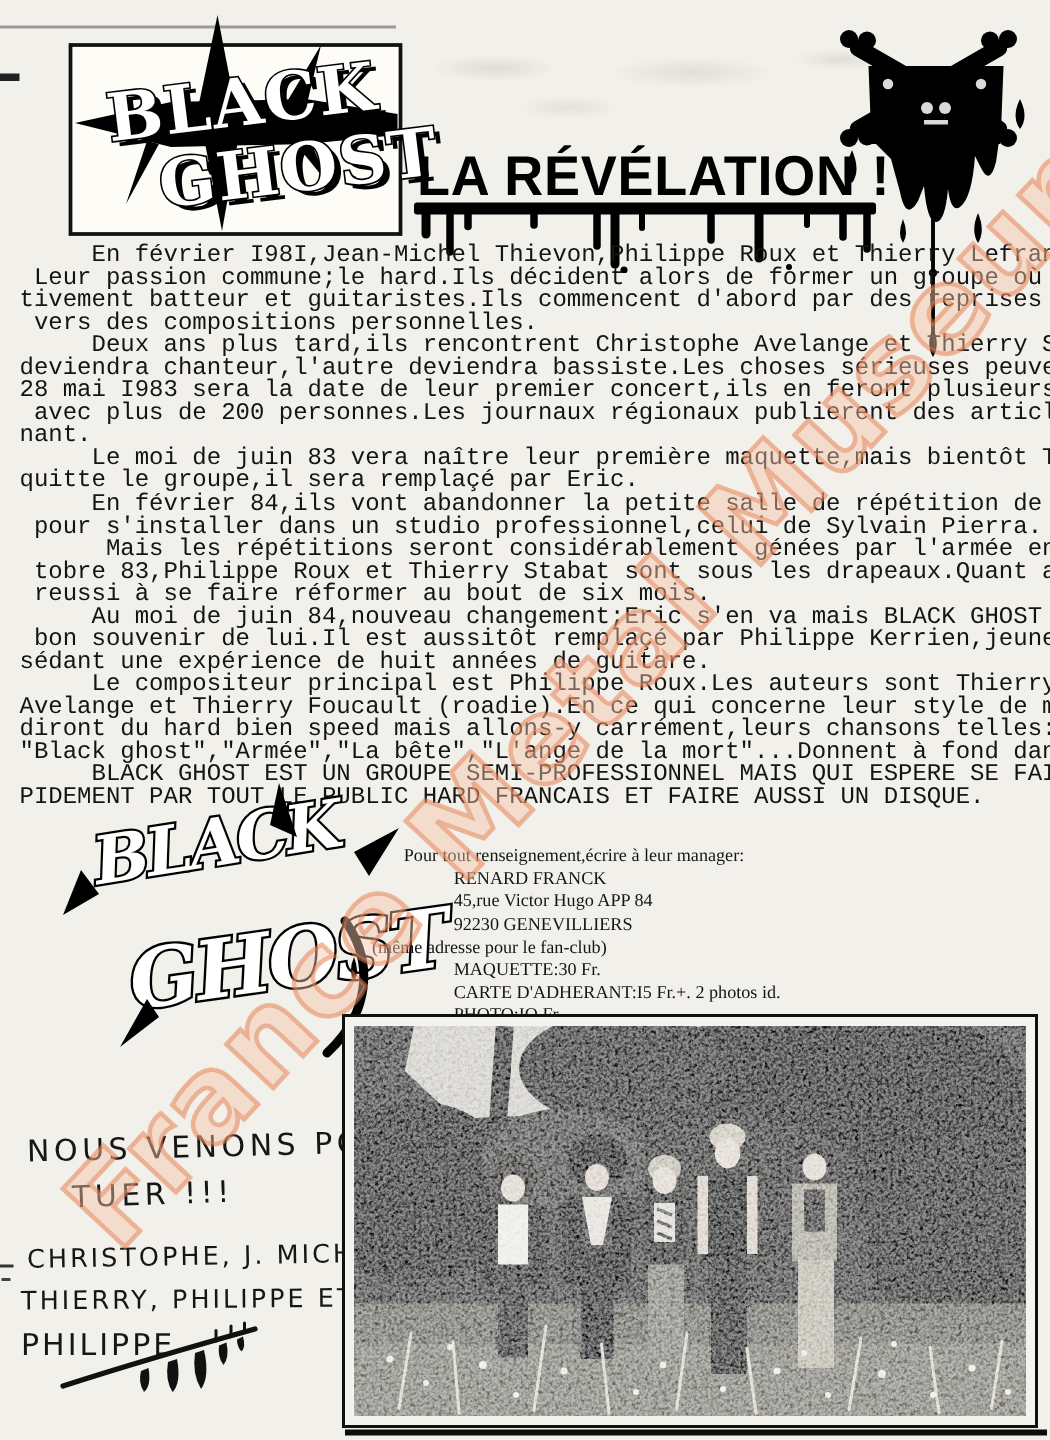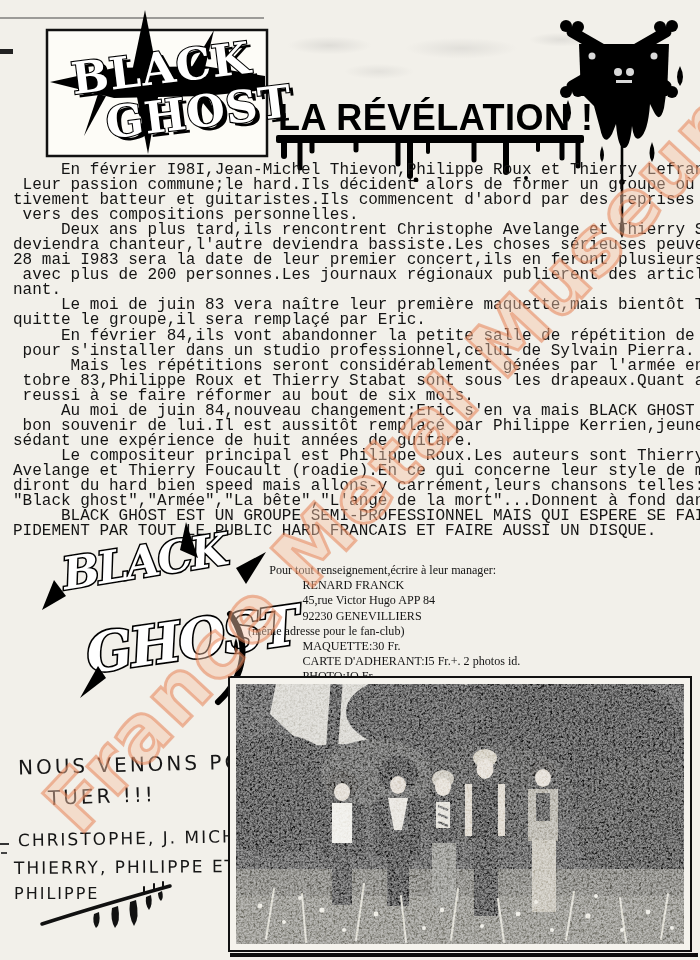--- a/index.html
+++ b/index.html
@@ -39,21 +39,21 @@
     position:absolute;left:236px;top:551px;margin:12px;
     font-family:Liberation Serif, serif;
     font-size:12.1px;line-height:15.2px;white-space:pre;color:#141414;
   }
   
   .hw{position:absolute;font-family:"DejaVu Sans",sans-serif;color:#161616;white-space:nowrap;}
   .hw1{left:18px;top:752px;font-size:20px;letter-spacing:3px;transform:rotate(-1.5deg);}
   .hw2{left:48px;top:784px;font-size:20px;letter-spacing:3px;transform:rotate(-2deg);}
   .hw3{left:18px;top:828px;font-size:17px;letter-spacing:2px;transform:rotate(-1deg);}
   .hw4{left:14px;top:857px;font-size:17px;letter-spacing:2px;transform:rotate(-0.5deg);}
-  .hw5{left:14px;top:884px;font-size:16px;letter-spacing:2px;}
+  .hw5{left:14px;top:884px;font-size:20px;letter-spacing:2px;}
   .hw-arrow{position:absolute;left:38px;top:872px;}
   
   .photo-frame{
     position:absolute;left:228px;top:676px;width:464px;height:276px;
     box-sizing:border-box;border:2px solid #111;background:#f5f3ed;padding:6px;
   }
   .photo-divider{position:absolute;left:230px;top:953px;width:468px;height:4px;background:#0d0d0d;}
   
   .watermark{
     position:absolute;left:-90px;top:430px;width:940px;text-align:center;

